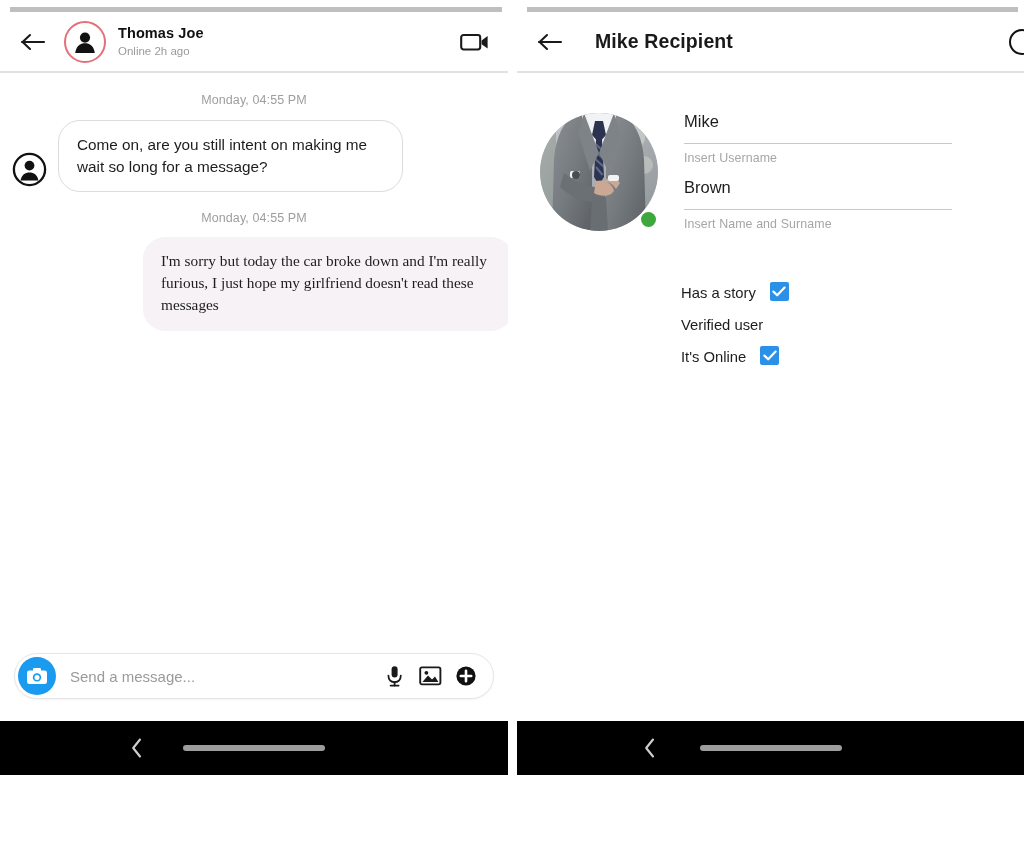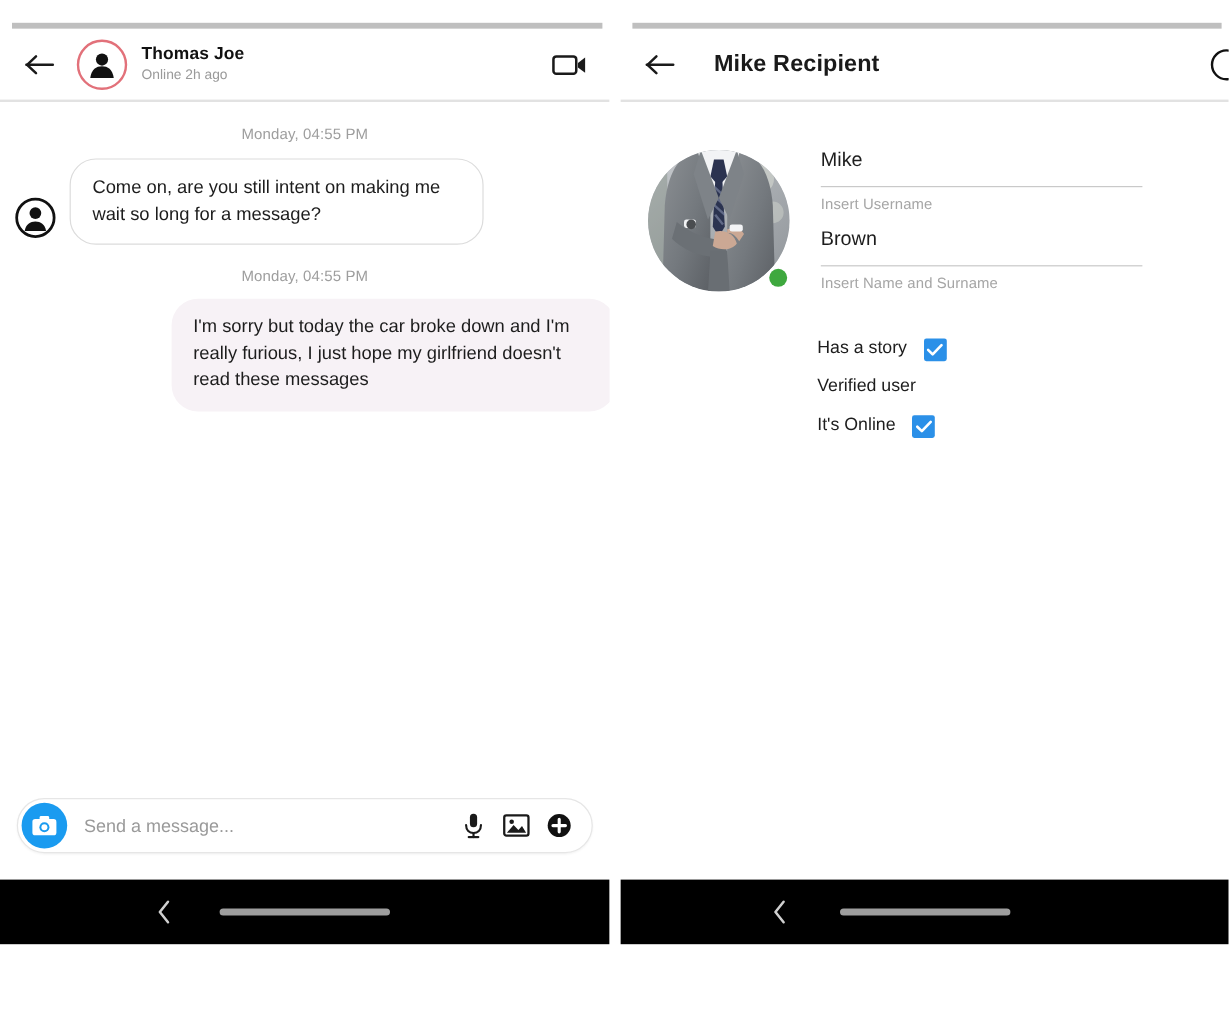--- a/index.html
+++ b/index.html
@@ -6,21 +6,21 @@
   html, body {
     width: 1024px; height: 853px;
     background: #ffffff;
     font-family: "Liberation Sans", sans-serif;
     overflow: hidden;
   }
   .stage { position: relative; width: 1024px; height: 853px; background:#fff; }
 
   
   .panel {
-    position: absolute; top: 12px; height: 775px;
+    position: absolute; top: 0; height: 775px;
     background: #ffffff; overflow: hidden;
   }
   .panel-left  { left: 0px;  width: 508px; }
   .panel-right { left: 517px; width: 507px; }
 
   .status-strip {
     height: 12px; width: 100%;
     background: #ffffff; position: relative;
   }
   .status-strip::after{
@@ -177,21 +177,21 @@
     font-family:"Liberation Sans", sans-serif;
     background:transparent;
   }
   .field-hint{
     font-size: 12.4px; color:#a6a6a6; margin-top: 7px; letter-spacing:.1px;
   }
   .field-block + .field-block{ margin-top: 13px; }
 
   .checks{ margin-top: 39px; padding-left: 164px; }
   .check-row{
-    display:flex; align-items:flex-start;
+    display:flex; align-items:flex-end;
     height: 31px;
   }
   .check-row + .check-row{ margin-top: 1px; }
   .check-label{ font-size: 14.8px; color:#1d1d1d; }
   .cbx{
     width: 19px; height: 19px; margin-left: 14px;
     border-radius: 2px;
     display:flex; align-items:center; justify-content:center;
     cursor:pointer;
   }
@@ -248,21 +248,21 @@
             <circle cx="17.5" cy="17.5" r="15.6" fill="none" stroke="#111" stroke-width="2.3"></circle>
             <circle cx="17.5" cy="13.6" r="4.9" fill="#111"></circle>
             <path d="M8.6 28.5 C9.6 22.8 13.2 20.6 17.5 20.6 C21.8 20.6 25.4 22.8 26.4 28.5 Z" fill="#111"></path>
           </svg>
         </div>
         <div class="bubble-in">Come on, are you still intent on making me wait so long for a message?</div>
       </div>
 
       <div class="ts" style="margin-top:19px;">Monday, 04:55 PM</div>
 
-      <div class="row row-out" style="margin-top:12px;">
+      <div class="row row-out" style="margin-top:12px;font-family:Liberation Serif, serif;">
         <div class="bubble-out">I'm sorry but today the car broke down and I'm really furious, I just hope my girlfriend doesn't read these messages</div>
       </div>
 
       <div class="composer-wrap">
         <div class="composer">
           <div class="cam-btn">
             <svg width="22" height="19" viewBox="0 0 22 19">
               <rect x="1" y="3.6" width="20" height="13.5" rx="2.4" fill="#fff"></rect>
               <rect x="7" y="1" width="8" height="3.4" rx="1.2" fill="#fff"></rect>
               <circle cx="11" cy="10.4" r="4.2" fill="#1a9bf0"></circle>

